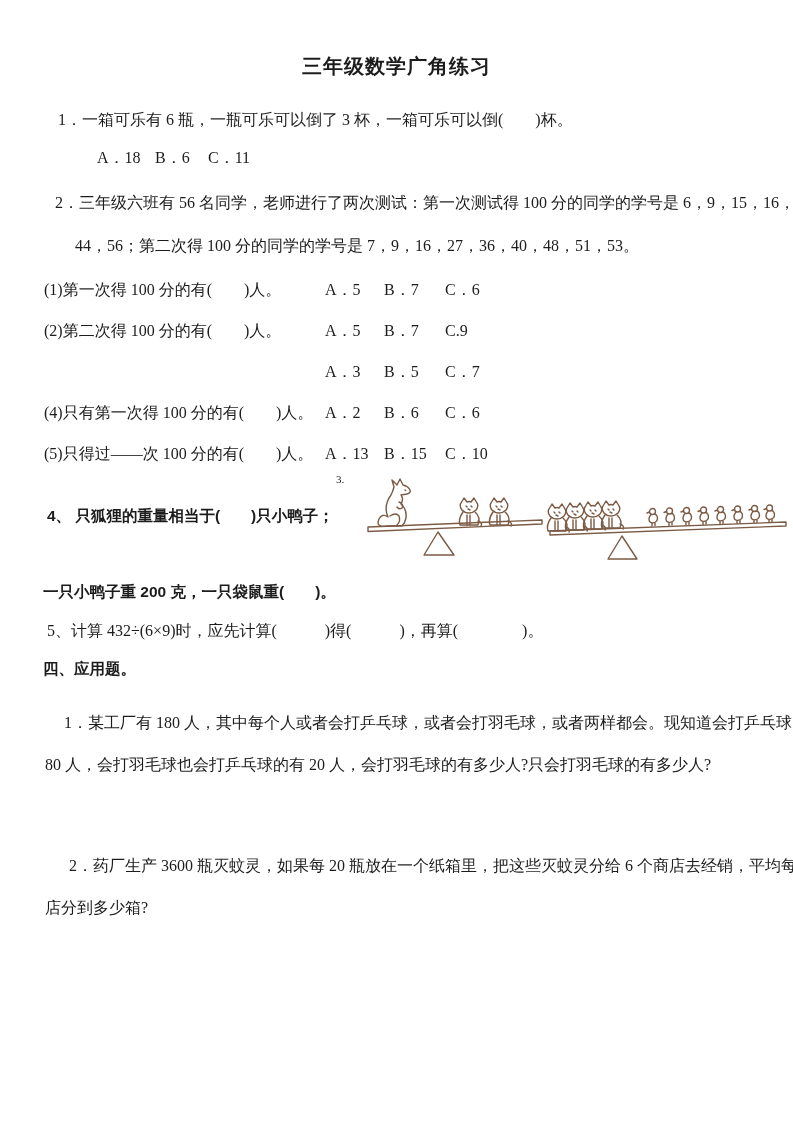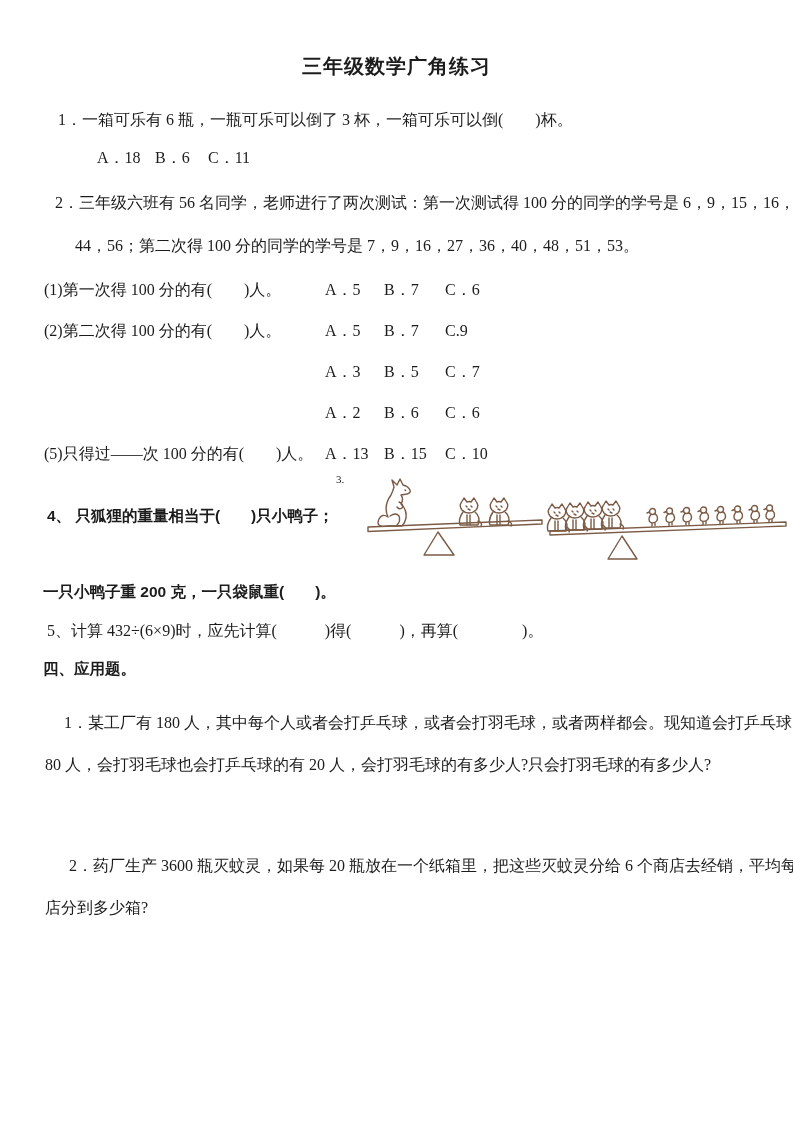--- a/index.html
+++ b/index.html
@@ -71,20 +71,21 @@
 
   <div class="ln" style="top:321px;left:44px">(2)第二次得 100 分的有(　　)人。</div>
   <div class="ln" style="top:321px;left:325px">A．5</div>
   <div class="ln" style="top:321px;left:384px">B．7</div>
   <div class="ln" style="top:321px;left:445px">C.9</div>
 
   <div class="ln" style="top:362px;left:325px">A．3</div>
   <div class="ln" style="top:362px;left:384px">B．5</div>
   <div class="ln" style="top:362px;left:445px">C．7</div>
 
+  <div class="ln" style="top:403px;left:44px">(4)只有第一次得 100 分的有(　　)人。</div>
   <div class="ln" style="top:403px;left:325px">A．2</div>
   <div class="ln" style="top:403px;left:384px">B．6</div>
   <div class="ln" style="top:403px;left:445px">C．6</div>
 
   <div class="ln" style="top:444px;left:44px">(5)只得过——次 100 分的有(　　)人。</div>
   <div class="ln" style="top:444px;left:325px">A．13</div>
   <div class="ln" style="top:444px;left:384px">B．15</div>
   <div class="ln" style="top:444px;left:445px">C．10</div>
 
   <div class="ln figlabel" style="top:473px;left:336px">3.</div>

